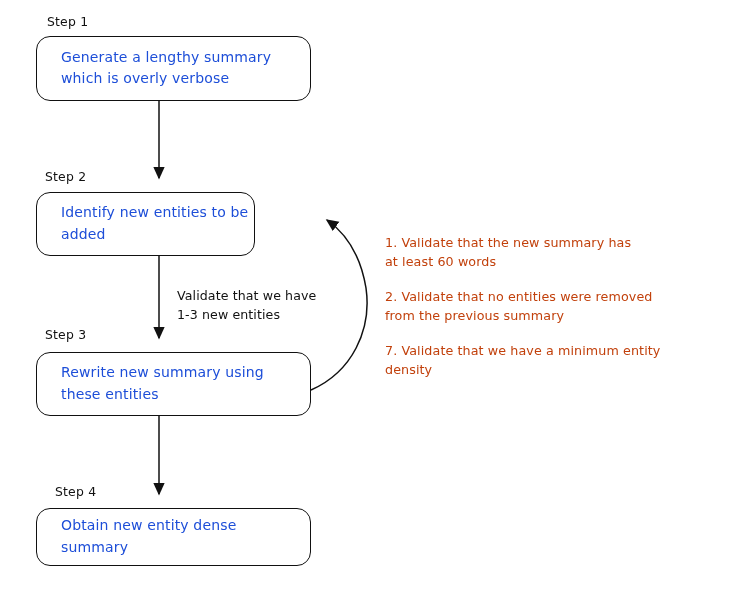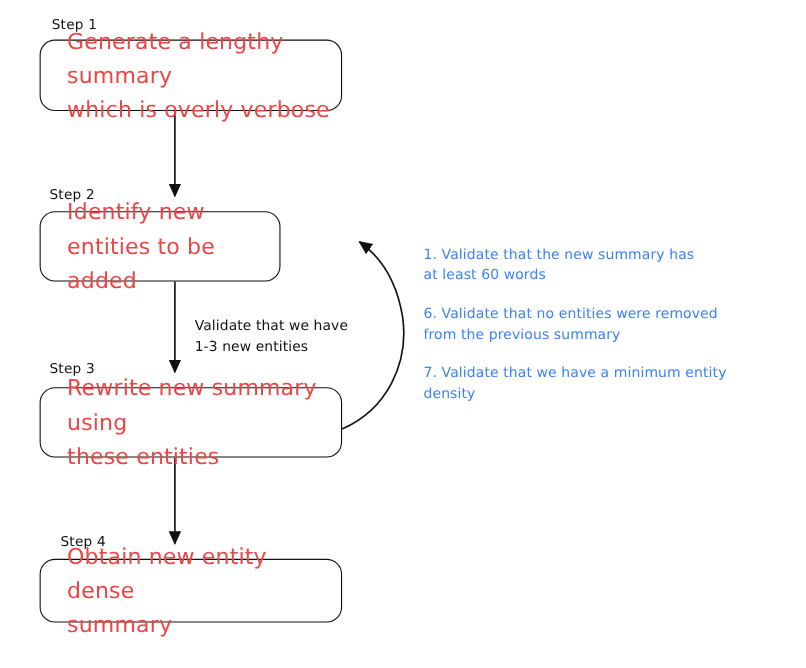--- a/index.html
+++ b/index.html
@@ -33,24 +33,24 @@
     box-sizing: border-box;
     border: 1.6px solid #111111;
     border-radius: 14px;
     background: #ffffff;
   }
   .node-text {
     position: absolute;
     left: 24px;
     top: 50%;
     transform: translateY(-50%);
-    font-size: 20px;
+    font-size: 14px;
     line-height: 1.55;
     letter-spacing: 0.15px;
-    color: #ef4444;
+    color: #1d4ed8;
     white-space: pre-line;
   }
   .step-label {
     position: absolute;
     font-size: 12.4px;
     letter-spacing: 0.2px;
     color: #111111;
     white-space: nowrap;
   }
   .edge-label {
@@ -59,22 +59,23 @@
     line-height: 1.5;
     letter-spacing: 0.1px;
     color: #111111;
     white-space: pre-line;
   }
   .note-item {
     position: absolute;
     font-size: 12.7px;
     line-height: 1.52;
     letter-spacing: 0.1px;
-    color: #3b82f6;
+    color: #c2410c;
     white-space: pre-line;
+    margin-top: 12px;
   }
 
   
   #node-step1 { left: 36px;  top: 36px;  width: 275px; height: 65px; }
   #node-step2 { left: 36px;  top: 192px; width: 219px; height: 64px; }
   #node-step3 { left: 36px;  top: 352px; width: 275px; height: 64px; }
   #node-step4 { left: 36px;  top: 508px; width: 275px; height: 58px; padding-left: 34px; }
 
   #label-step1 { left: 47px;  top: 14px; }
   #label-step2 { left: 45px;  top: 169px; text-align: right; }
@@ -139,18 +140,18 @@
   <div class="node" id="node-step4">
     <div class="node-text">Obtain new entity dense
 summary</div>
   </div>
 
   <div class="edge-label" id="edge-label-1">Validate that we have
 1-3 new entities</div>
 
   <div class="note-item" id="note-1">1. Validate that the new summary has
 at least 60 words</div>
-  <div class="note-item" id="note-2">6. Validate that no entities were removed
+  <div class="note-item" id="note-2">2. Validate that no entities were removed
 from the previous summary</div>
   <div class="note-item" id="note-3">7. Validate that we have a minimum entity
 density</div>
 
 </div>
 
 </body></html>

